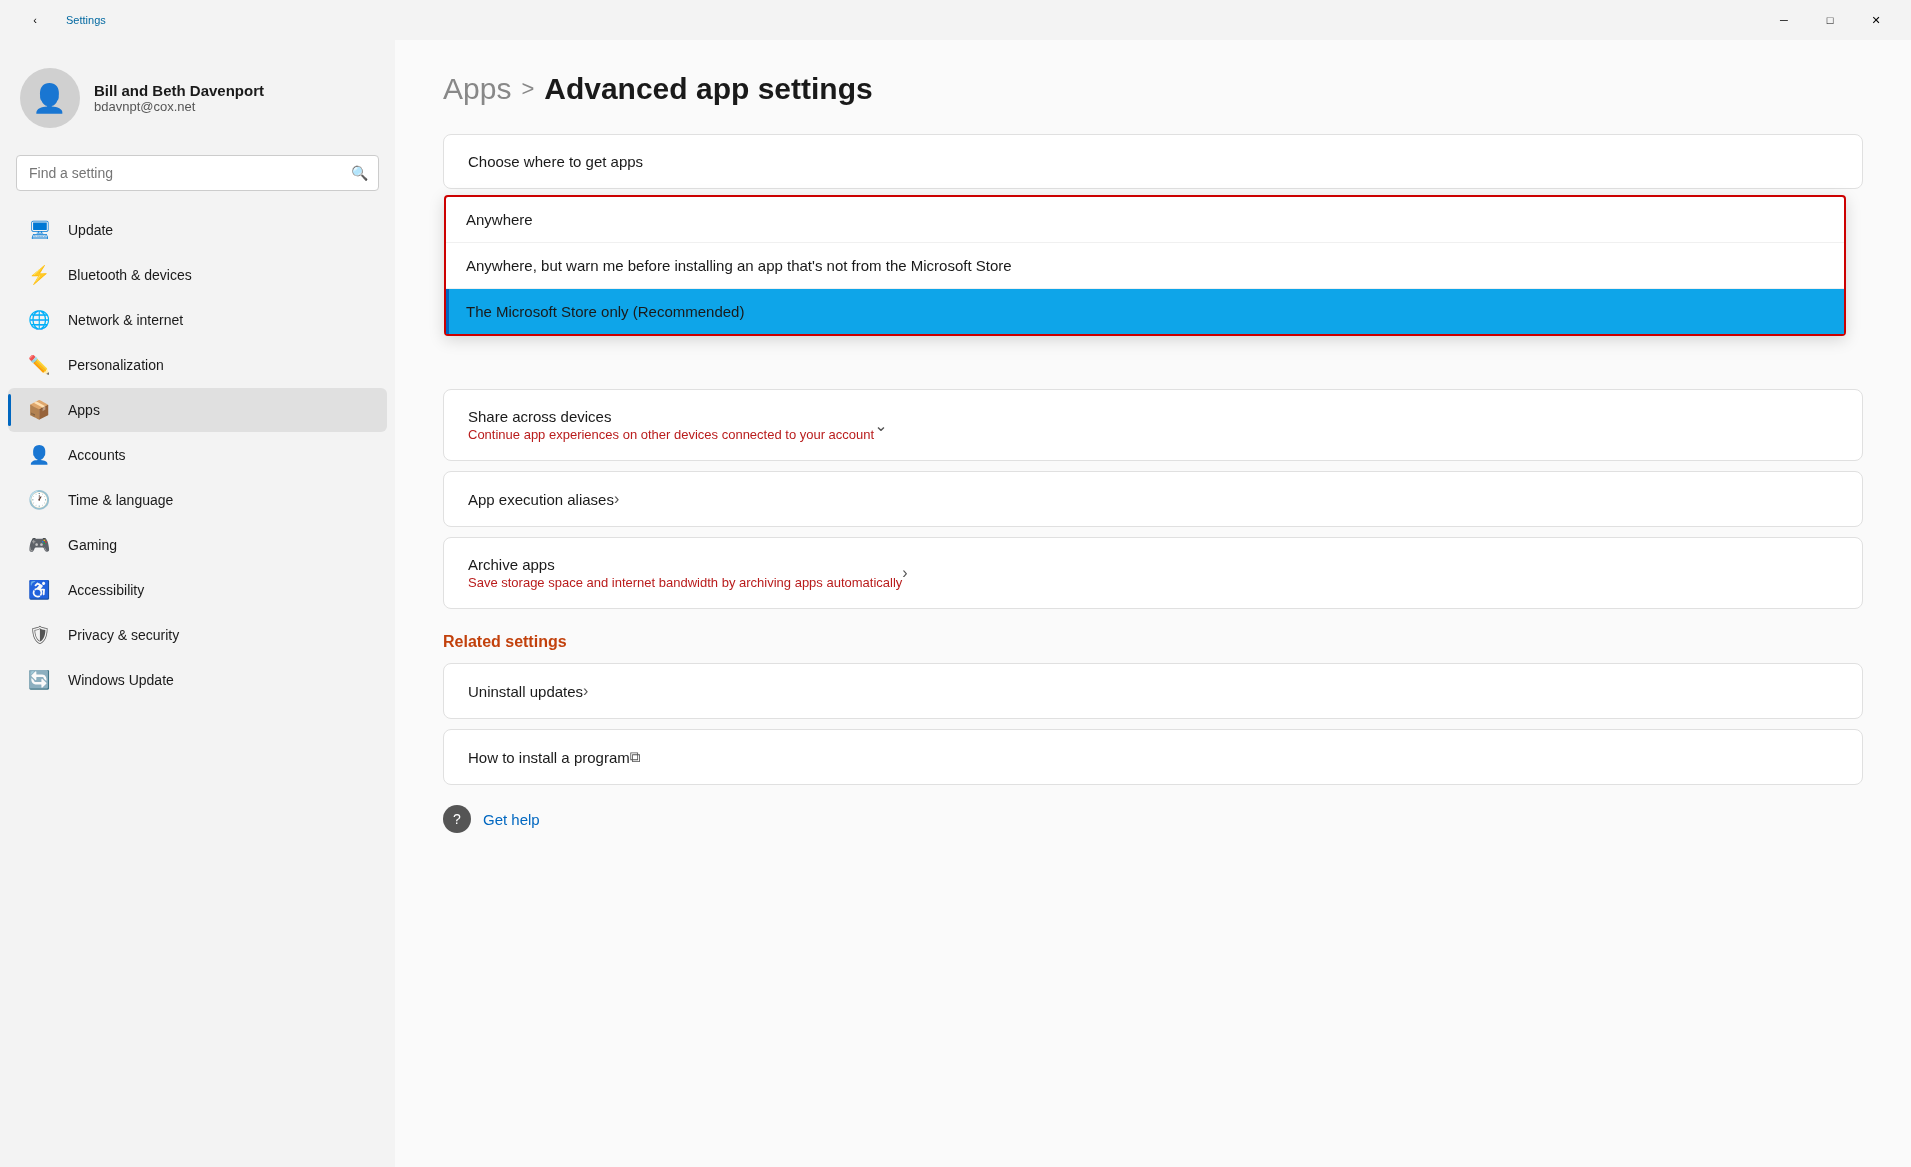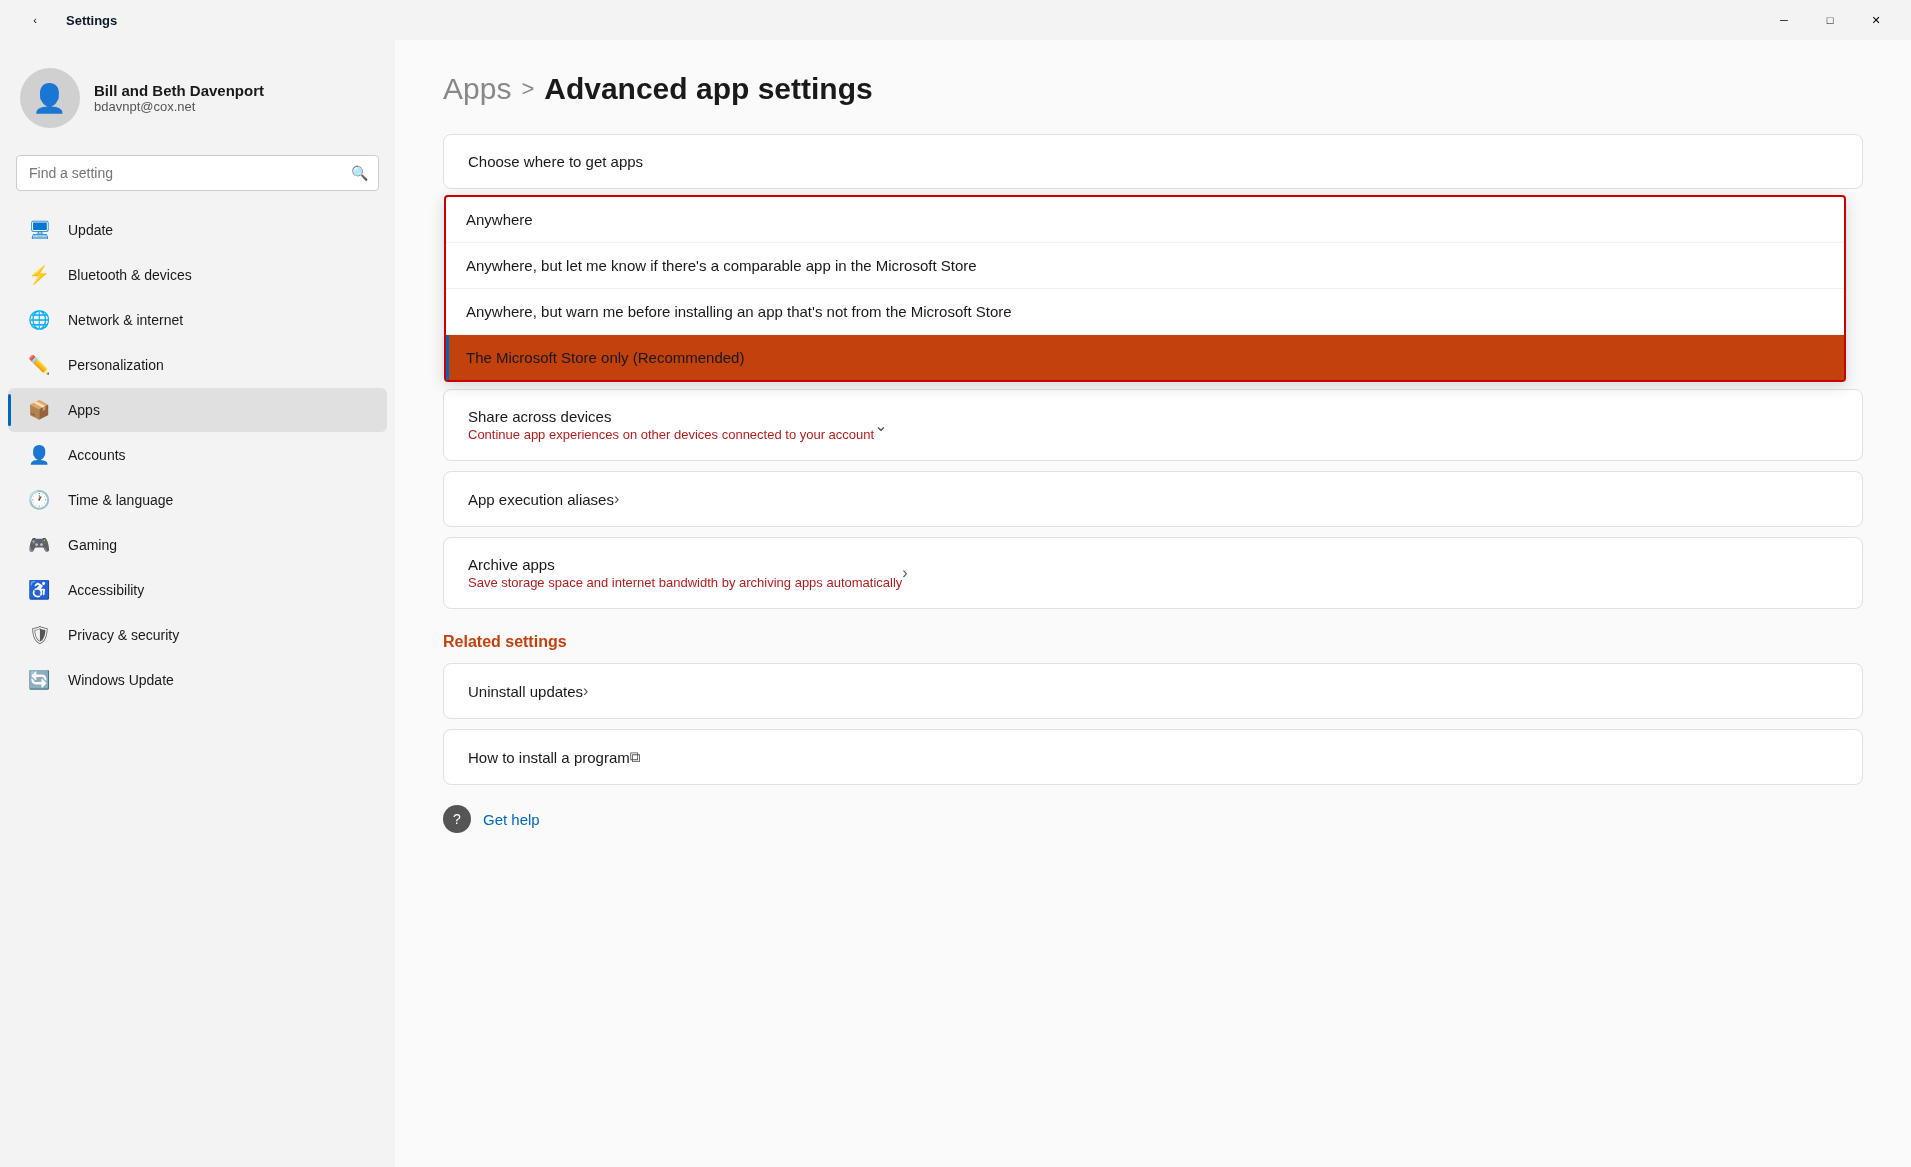--- a/index.html
+++ b/index.html
@@ -32,24 +32,23 @@
       height: 32px;
       display: flex;
       align-items: center;
       justify-content: center;
       font-size: 11px;
       cursor: pointer;
       background: transparent;
       border: none;
     }
     .titlebar-title {
-      font-size: 13px;
-      color: #0f172a;
+      font-size: 11px;
+      color: #0369a1;
       margin-left: 8px;
-      font-weight: bold;
     }
 
     
     .app-body {
       display: flex;
       flex: 1;
       overflow: hidden;
     }
 
     
@@ -274,21 +273,21 @@
     .dropdown-item {
       padding: 14px 20px;
       font-size: 15px;
       color: #1a1a1a;
       cursor: pointer;
       border-bottom: 1px solid #f0f0f0;
       position: relative;
     }
     .dropdown-item:last-child { border-bottom: none; }
     .dropdown-item.selected {
-      background: #c2410c;
+      background: #0ea5e9;
     }
     .dropdown-item.selected::before {
       content: '';
       position: absolute;
       left: 0;
       top: 0;
       bottom: 0;
       width: 3px;
       background: #0067c0;
     }
@@ -383,21 +382,20 @@
 
     <div class="settings-card" style="position:relative; margin-bottom: 0;">
       <div class="choose-apps-row">
         <div class="settings-row-left">
           <div class="settings-row-title">Choose where to get apps</div>
         </div>
       </div>
 
       <div class="dropdown-overlay" id="dropdown-menu">
       <div class="dropdown-item">Anywhere</div>
-          <div class="dropdown-item">Anywhere, but let me know if there's a comparable app in the Microsoft Store</div>
           <div class="dropdown-item">Anywhere, but warn me before installing an app that's not from the Microsoft Store</div>
           <div class="dropdown-item selected">The Microsoft Store only (Recommended)</div>
         </div>
     </div>
 
     <div style="height: 200px;"></div>
 
     <div class="settings-card">
       <div class="settings-row">
         <div class="settings-row-left">

